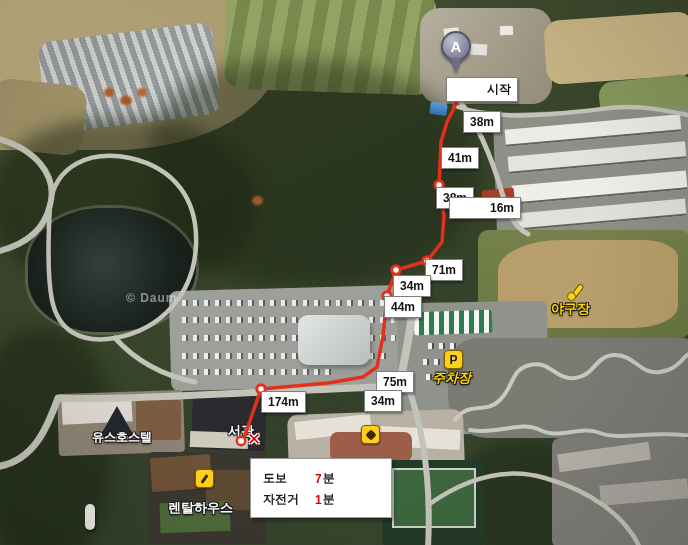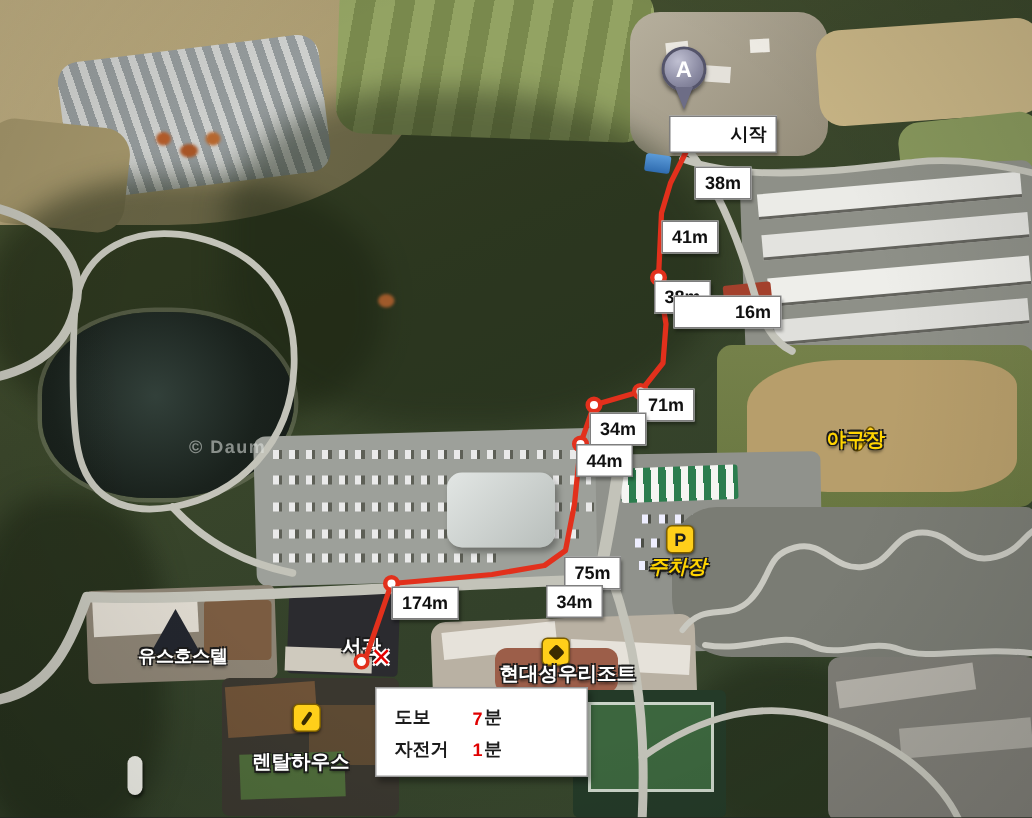--- a/index.html
+++ b/index.html
@@ -163,38 +163,37 @@
       <circle cx="241" cy="441" r="4.2" stroke-width="2.4"></circle>
     </g>
   </svg>
 
   <div class="wm" style="left:126px;top:291px;">© Daum</div>
 
   <div class="poi-icon" style="left:566px;top:282px;width:18px;height:18px;">
     <div style="position:absolute;left:8px;top:1px;width:4px;height:15px;background:#ffd21e;border:1px solid #6e5400;border-radius:3px;transform:rotate(38deg);"></div>
     <div style="position:absolute;left:1px;top:10px;width:7px;height:7px;background:#ffd21e;border:1px solid #6e5400;border-radius:50%;"></div>
   </div>
-  <div class="poi yellow" style="left:551px;top:284px;">야구장</div>
+  <div class="poi yellow" style="left:551px;top:300px;">야구장</div>
 
   <div class="poi-icon sq-icon" style="left:444px;top:350px;">P</div>
   <div class="poi yellow" style="left:432px;top:369px;font-style:italic;">주차장</div>
 
   <div class="poi" style="left:92px;top:429px;font-size:12px;">유스호스텔</div>
 
   <div class="poi-icon sq-icon" style="left:195px;top:469px;">
     <div style="width:3px;height:10px;background:#3a2c00;border-radius:2px;transform:rotate(35deg);"></div>
   </div>
   <div class="poi" style="left:168px;top:487px;margin-top:12px;">렌탈하우스</div>
 
   <div class="poi" style="left:228px;top:422px;z-index:22;">서관</div>
 
   <div class="poi-icon sq-icon" style="left:361px;top:425px;">
     <div style="width:8px;height:8px;background:#3a2c00;border-radius:2px;transform:rotate(45deg);"></div>
   </div>
-  <div class="poi" style="left:333px;top:440px;">현대성우리조트</div>
 
   <div class="dlabel" style="left:446px;top:77px;padding-left:40px;">시작</div>
   <div class="dlabel" style="left:463px;top:111px;">38m</div>
   <div class="dlabel" style="left:441px;top:147px;">41m</div>
   <div class="dlabel under" style="left:436px;top:187px;">38m</div>
   <div class="dlabel over" style="left:449px;top:197px;padding-left:40px;">16m</div>
   <div class="dlabel" style="left:425px;top:259px;">71m</div>
   <div class="dlabel" style="left:393px;top:275px;">34m</div>
   <div class="dlabel" style="left:384px;top:296px;">44m</div>
   <div class="dlabel" style="left:376px;top:371px;">75m</div>

